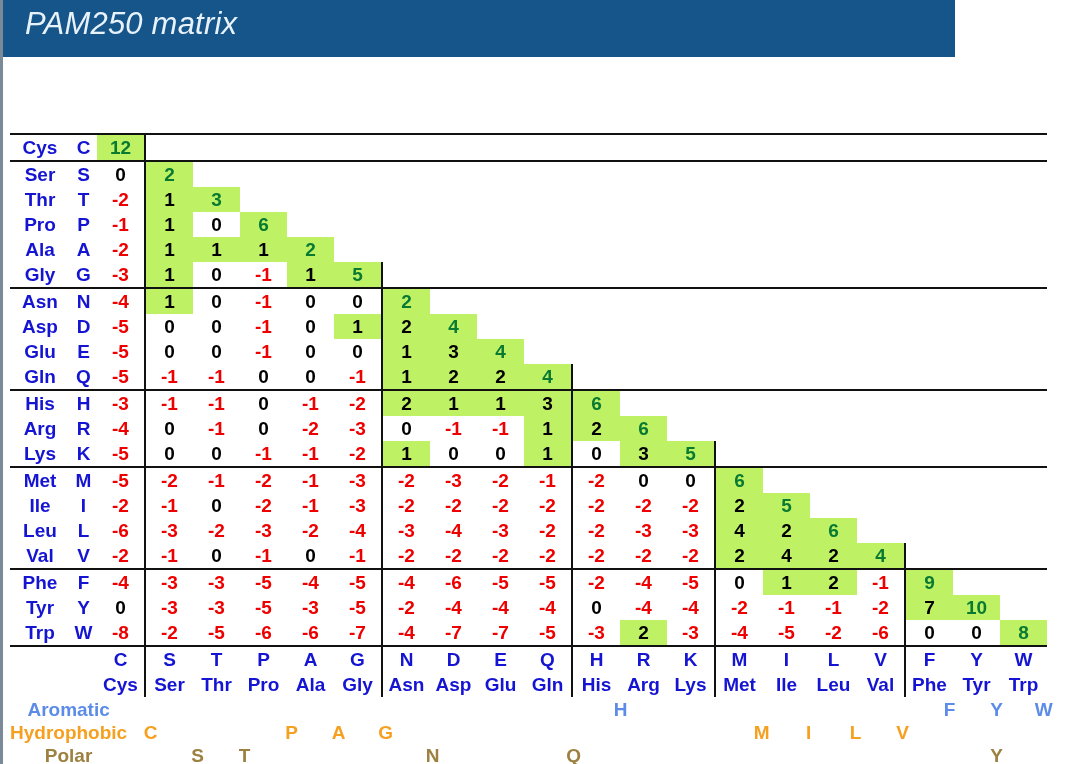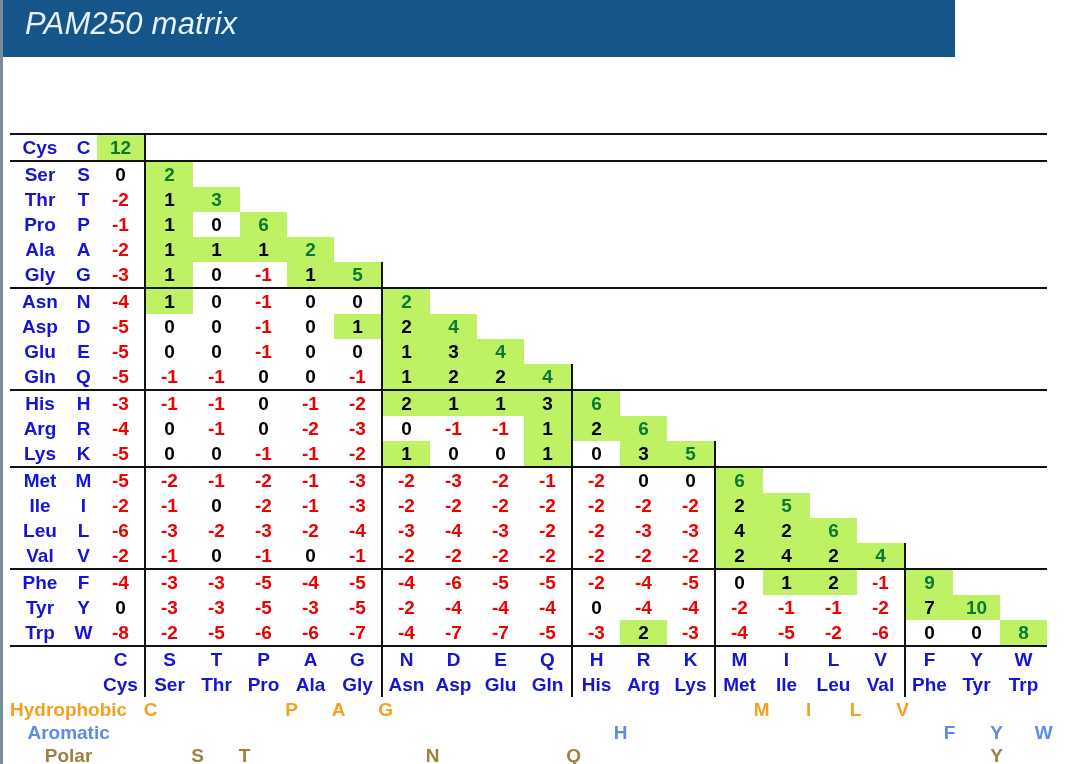--- a/index.html
+++ b/index.html
@@ -607,20 +607,43 @@
           <td class="cell">Val</td>
           <td class="cell grp-left">Phe</td>
           <td class="cell">Tyr</td>
           <td class="cell">Trp</td>
         </tr>
       </tbody>
   </table>
   <table id="classes" style="top: 641px;">
     <tbody id="classes-body">
         <tr>
+          <td class="clabel" style="color: rgb(92, 140, 232);">Aromatic</td>
+          <td style="color: rgb(92, 140, 232);">&nbsp;</td>
+          <td style="color: rgb(92, 140, 232);">&nbsp;</td>
+          <td style="color: rgb(92, 140, 232);">&nbsp;</td>
+          <td style="color: rgb(92, 140, 232);">&nbsp;</td>
+          <td style="color: rgb(92, 140, 232);">&nbsp;</td>
+          <td style="color: rgb(92, 140, 232);">&nbsp;</td>
+          <td style="color: rgb(92, 140, 232);">&nbsp;</td>
+          <td style="color: rgb(92, 140, 232);">&nbsp;</td>
+          <td style="color: rgb(92, 140, 232);">&nbsp;</td>
+          <td style="color: rgb(92, 140, 232);">&nbsp;</td>
+          <td style="color: rgb(92, 140, 232);">H</td>
+          <td style="color: rgb(92, 140, 232);">&nbsp;</td>
+          <td style="color: rgb(92, 140, 232);">&nbsp;</td>
+          <td style="color: rgb(92, 140, 232);">&nbsp;</td>
+          <td style="color: rgb(92, 140, 232);">&nbsp;</td>
+          <td style="color: rgb(92, 140, 232);">&nbsp;</td>
+          <td style="color: rgb(92, 140, 232);">&nbsp;</td>
+          <td style="color: rgb(92, 140, 232);">F</td>
+          <td style="color: rgb(92, 140, 232);">Y</td>
+          <td style="color: rgb(92, 140, 232);">W</td>
+        </tr>
+        <tr>
           <td class="clabel" style="color: rgb(245, 160, 32);">Hydrophobic</td>
           <td style="color: rgb(245, 160, 32);">C</td>
           <td style="color: rgb(245, 160, 32);">&nbsp;</td>
           <td style="color: rgb(245, 160, 32);">&nbsp;</td>
           <td style="color: rgb(245, 160, 32);">P</td>
           <td style="color: rgb(245, 160, 32);">A</td>
           <td style="color: rgb(245, 160, 32);">G</td>
           <td style="color: rgb(245, 160, 32);">&nbsp;</td>
           <td style="color: rgb(245, 160, 32);">&nbsp;</td>
           <td style="color: rgb(245, 160, 32);">&nbsp;</td>
@@ -630,43 +653,20 @@
           <td style="color: rgb(245, 160, 32);">&nbsp;</td>
           <td style="color: rgb(245, 160, 32);">M</td>
           <td style="color: rgb(245, 160, 32);">I</td>
           <td style="color: rgb(245, 160, 32);">L</td>
           <td style="color: rgb(245, 160, 32);">V</td>
           <td style="color: rgb(245, 160, 32);">&nbsp;</td>
           <td style="color: rgb(245, 160, 32);">&nbsp;</td>
           <td style="color: rgb(245, 160, 32);">&nbsp;</td>
         </tr>
         <tr>
-          <td class="clabel" style="color: rgb(92, 140, 232);">Aromatic</td>
-          <td style="color: rgb(92, 140, 232);">&nbsp;</td>
-          <td style="color: rgb(92, 140, 232);">&nbsp;</td>
-          <td style="color: rgb(92, 140, 232);">&nbsp;</td>
-          <td style="color: rgb(92, 140, 232);">&nbsp;</td>
-          <td style="color: rgb(92, 140, 232);">&nbsp;</td>
-          <td style="color: rgb(92, 140, 232);">&nbsp;</td>
-          <td style="color: rgb(92, 140, 232);">&nbsp;</td>
-          <td style="color: rgb(92, 140, 232);">&nbsp;</td>
-          <td style="color: rgb(92, 140, 232);">&nbsp;</td>
-          <td style="color: rgb(92, 140, 232);">&nbsp;</td>
-          <td style="color: rgb(92, 140, 232);">H</td>
-          <td style="color: rgb(92, 140, 232);">&nbsp;</td>
-          <td style="color: rgb(92, 140, 232);">&nbsp;</td>
-          <td style="color: rgb(92, 140, 232);">&nbsp;</td>
-          <td style="color: rgb(92, 140, 232);">&nbsp;</td>
-          <td style="color: rgb(92, 140, 232);">&nbsp;</td>
-          <td style="color: rgb(92, 140, 232);">&nbsp;</td>
-          <td style="color: rgb(92, 140, 232);">F</td>
-          <td style="color: rgb(92, 140, 232);">Y</td>
-          <td style="color: rgb(92, 140, 232);">W</td>
-        </tr>
-        <tr>
           <td class="clabel" style="color: rgb(156, 129, 64);">Polar</td>
           <td style="color: rgb(156, 129, 64);">&nbsp;</td>
           <td style="color: rgb(156, 129, 64);">S</td>
           <td style="color: rgb(156, 129, 64);">T</td>
           <td style="color: rgb(156, 129, 64);">&nbsp;</td>
           <td style="color: rgb(156, 129, 64);">&nbsp;</td>
           <td style="color: rgb(156, 129, 64);">&nbsp;</td>
           <td style="color: rgb(156, 129, 64);">N</td>
           <td style="color: rgb(156, 129, 64);">&nbsp;</td>
           <td style="color: rgb(156, 129, 64);">&nbsp;</td>

